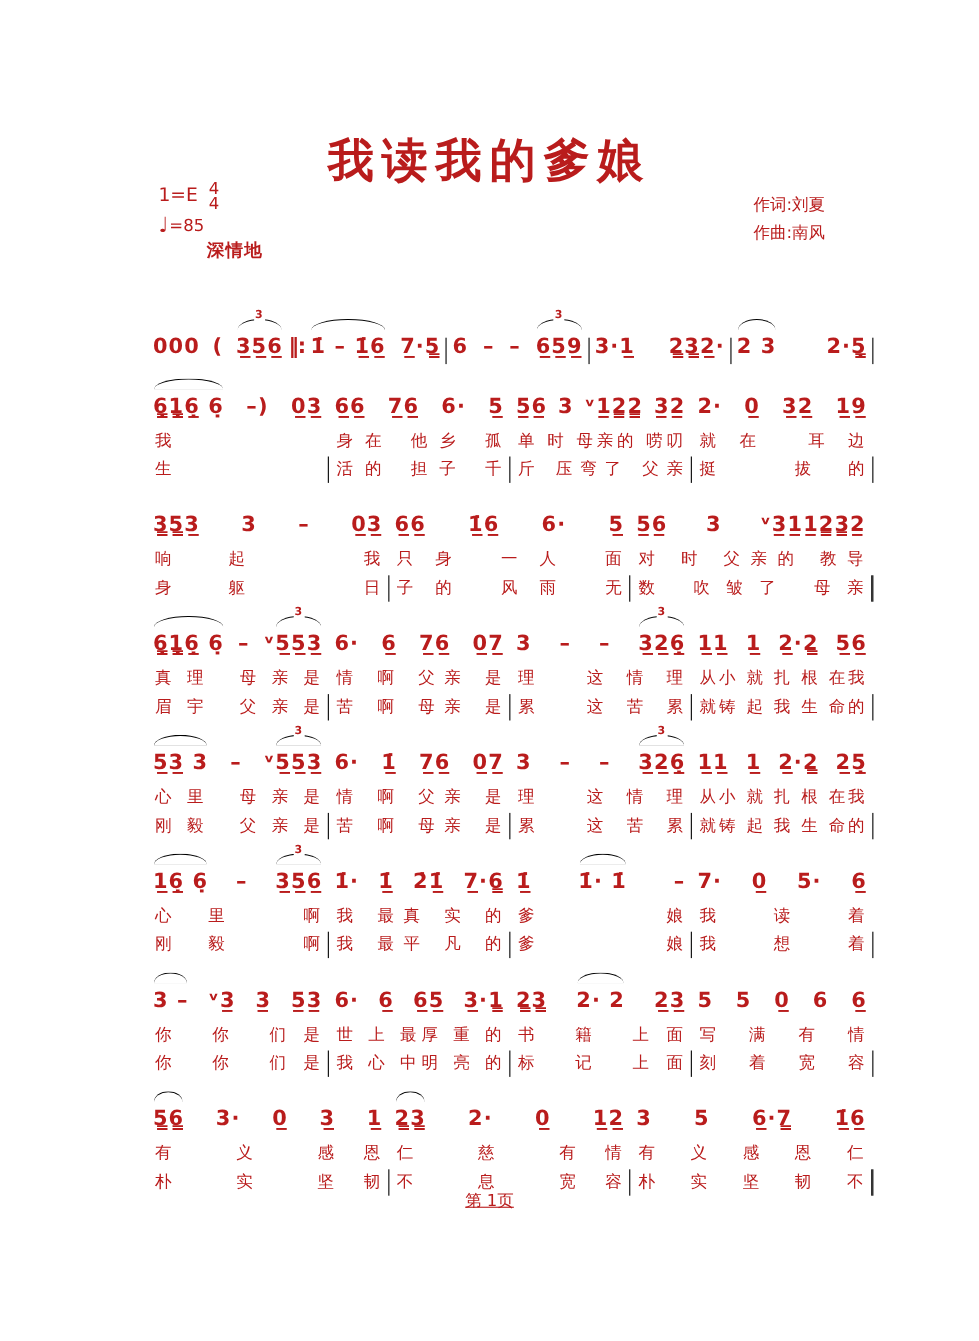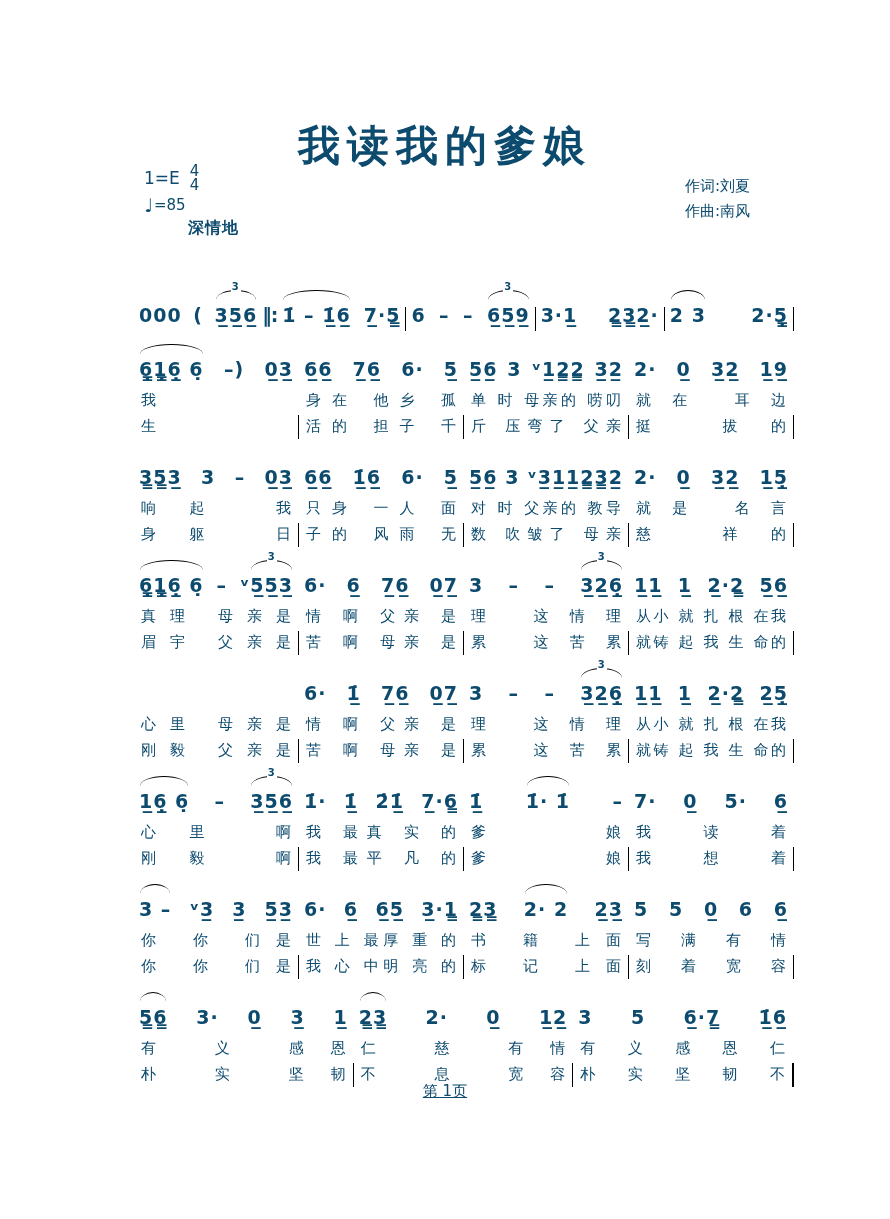--- a/index.html
+++ b/index.html
@@ -1,21 +1,21 @@
 <!DOCTYPE html>
 <html><head>
 <meta charset="utf-8">
 <style>
   html,body{margin:0;padding:0;background:#e8e8e8;}
   .sheet{
     position:relative;
     width:890px;height:1219px;
     margin:0 auto;
     background:#ffffff;
-    color:#0c4a6e;
+    color:#b91c1c;
     font-family:"DejaVu Sans","Liberation Sans",sans-serif;
     overflow:hidden;
   }
   .title{
     position:absolute;top:118px;left:0;width:100%;
     text-align:center;
     font-family:"DejaVu Serif","Liberation Serif",serif;
     font-weight:bold;
     font-size:42px;
     letter-spacing:7px;
@@ -156,25 +156,20 @@
           <div class="lyric first">只身 一人 面</div>
           <div class="lyric">子的 风雨 无</div>
         </div>
         <div class="bar"></div>
         <div class="measure">
           <div class="notation">5̲6̲ 3 ᵛ3̲1̲1̲2̳3̳2̲</div>
           <div class="lyric first">对 时 父亲的 教导</div>
           <div class="lyric">数 吹皱了 母亲</div>
         </div>
         <div class="bar"></div>
-        <div class="measure">
-          <div class="notation">2· 0̲ 3̲2̲ 1̲5̣̲</div>
-          <div class="lyric first">就是 名言</div>
-          <div class="lyric">慈 祥的</div>
-        </div>
         <div class="bar"></div>
       </div>
       <div class="system">
         <div class="measure">
           <div class="notation"><span class="arc">6̣̳1̣̳6̣̲ 6̣</span> – ᵛ<span class="arc tri">5̲5̲3̲</span></div>
           <div class="lyric first">真理 母亲是</div>
           <div class="lyric">眉宇 父亲是</div>
         </div>
         <div class="bar"></div>
         <div class="measure">
@@ -191,20 +186,21 @@
         <div class="bar"></div>
         <div class="measure">
           <div class="notation">1̲1̲ 1̲ 2̲·2̳ 5̲6̲</div>
           <div class="lyric first">从小 就 扎 根 在我</div>
           <div class="lyric">就铸 起 我 生 命的</div>
         </div>
         <div class="bar"></div>
       </div>
       <div class="system">
         <div class="measure">
+          <div class="notation"><span class="arc">5̲3̲ 3</span> – ᵛ<span class="arc tri">5̲5̲3̲</span></div>
           <div class="lyric first">心里 母亲是</div>
           <div class="lyric">刚毅 父亲是</div>
         </div>
         <div class="bar"></div>
         <div class="measure">
           <div class="notation">6· 1̲̇ 7̲6̲ 0̲7̲</div>
           <div class="lyric first">情 啊 父亲 是</div>
           <div class="lyric">苦 啊 母亲 是</div>
         </div>
         <div class="bar"></div>

